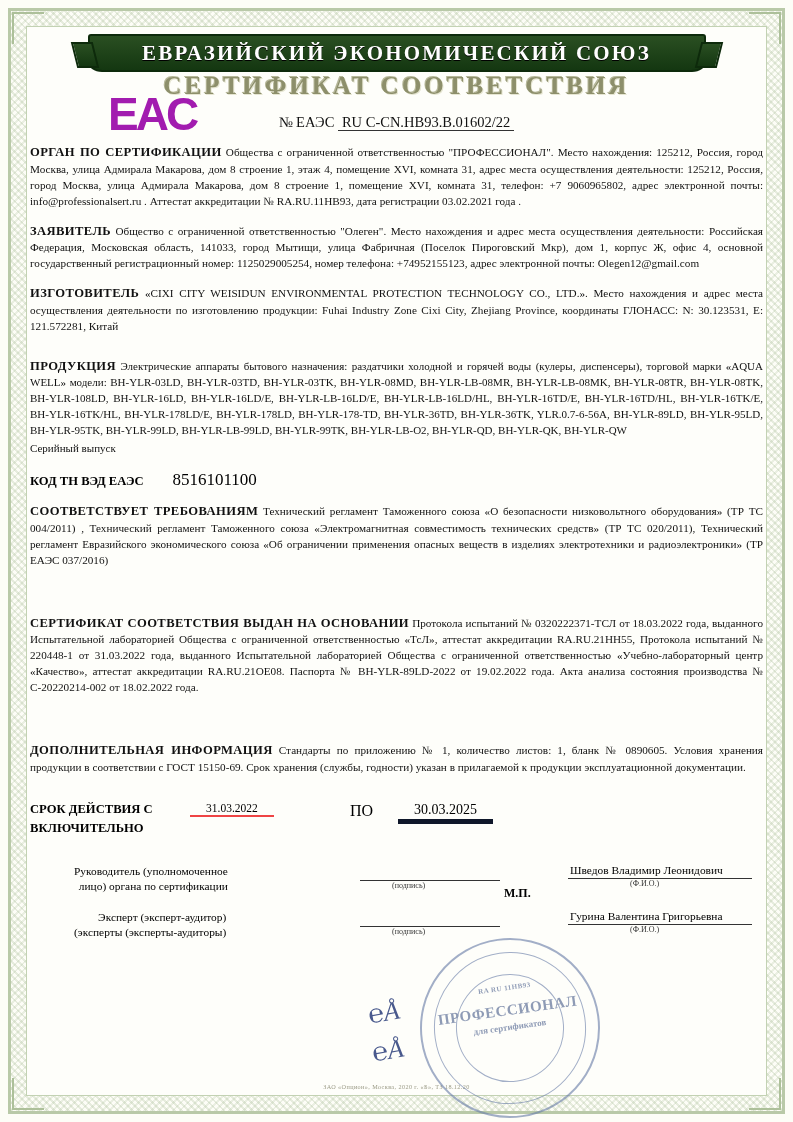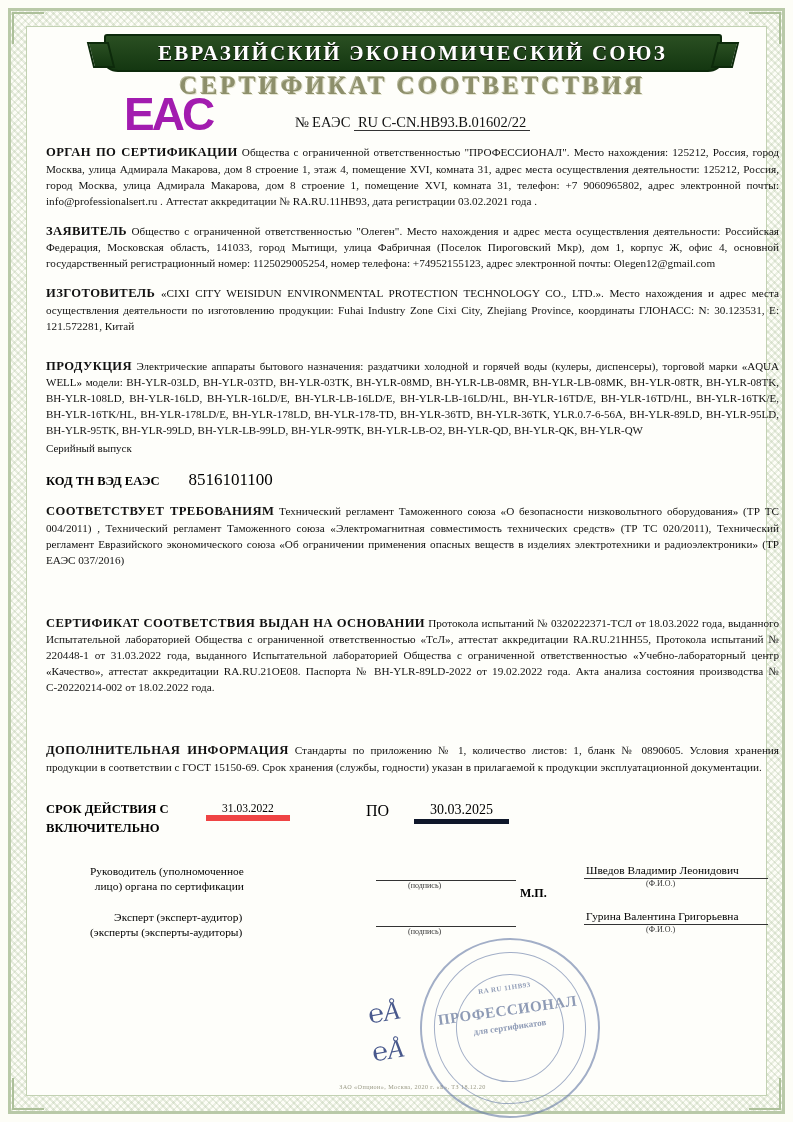--- a/index.html
+++ b/index.html
@@ -40,21 +40,21 @@
     width: 30px; height: 30px;
     border: 2px solid #adc09a;
   }
   .corner.tl { left: 12px; top: 12px; border-right: none; border-bottom: none; }
   .corner.tr { right: 12px; top: 12px; border-left: none; border-bottom: none; }
   .corner.bl { left: 12px; bottom: 12px; border-right: none; border-top: none; }
   .corner.br { right: 12px; bottom: 12px; border-left: none; border-top: none; }
 
   .content {
     position: absolute;
-    left: 46px; top: 30px;
+    left: 30px; top: 30px;
     width: 733px;
     height: 1062px;
   }
 
   
   .banner {
     position: relative;
     margin: 4px auto 0 auto;
     width: 614px;
     height: 34px;
@@ -163,21 +163,21 @@
     font-size: 12.6px;
     font-weight: bold;
     position: relative;
     height: 40px;
   }
   .validity .v1 { position: absolute; left: 0; top: 0; }
   .validity .v2 { position: absolute; left: 0; top: 19px; }
   .validity .d1 {
     position: absolute; left: 160px; top: 0;
     font-weight: normal; font-size: 11.5px;
-    border-bottom: 6px solid #ef4444; padding: 0 16px 1px 16px;
+    border-bottom: 2px solid #ef4444; padding: 0 16px 1px 16px;
   }
   .validity .po { position: absolute; left: 320px; top: 0; font-weight: normal; font-size: 16px; }
   .validity .d2 {
     position: absolute; left: 368px; top: 0;
     font-weight: normal; font-size: 14px;
     border-bottom: 5px solid #0f172a; padding: 0 16px 1px 16px;
   }
 
   .signblock {
     margin-top: 22px;

